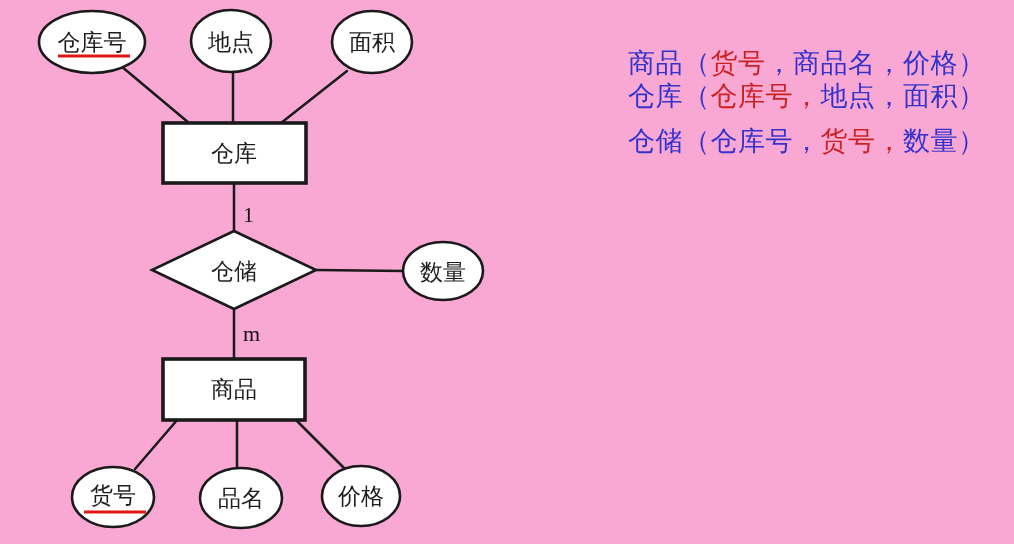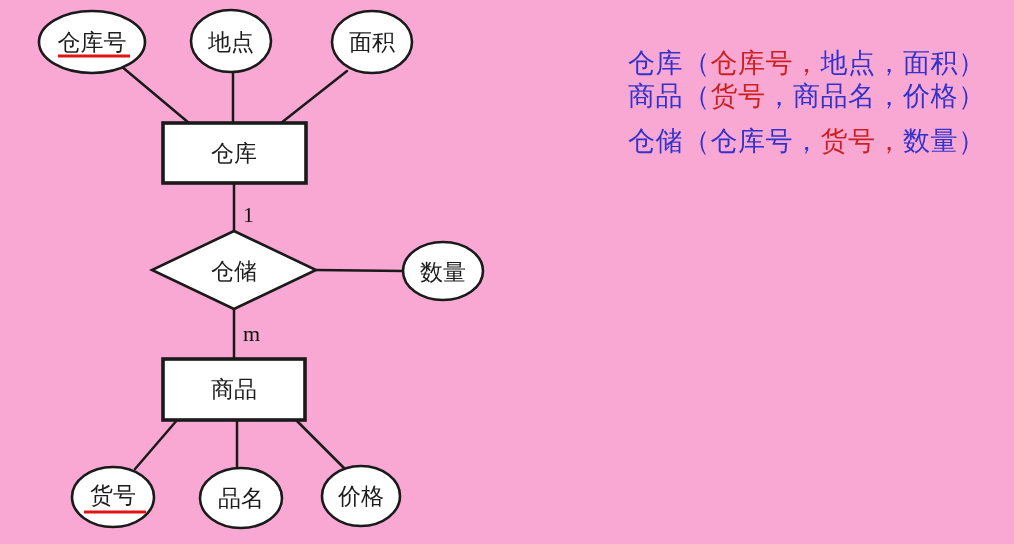--- a/index.html
+++ b/index.html
@@ -91,23 +91,23 @@
     <text class="lbl" x="443" y="280">数量</text>
     <text class="card" x="243" y="341">m</text>
     <text class="lbl" x="234" y="397">商品</text>
     <text class="lbl" x="113" y="503">货号</text>
     <text class="lbl" x="241" y="506">品名</text>
     <text class="lbl" x="361" y="504">价格</text>
   </svg>
 
   <div class="schema">
     <div class="schema-line">
-      <span class="seg-blue">仓库（</span><span class="seg-red">仓库号，</span><span class="seg-blue">地点，面积）</span>
+      <span class="seg-blue">商品（</span><span class="seg-red">货号</span><span class="seg-blue">，商品名，价格）</span>
     </div>
     <div class="schema-line">
-      <span class="seg-blue">商品（</span><span class="seg-red">货号</span><span class="seg-blue">，商品名，价格）</span>
+      <span class="seg-blue">仓库（</span><span class="seg-red">仓库号，</span><span class="seg-blue">地点，面积）</span>
     </div>
     <div class="schema-line gap">
       <span class="seg-blue">仓储（仓库号，</span><span class="seg-red">货号，</span><span class="seg-blue">数量）</span>
     </div>
   </div>
 
 </div>
 
 </body></html>

